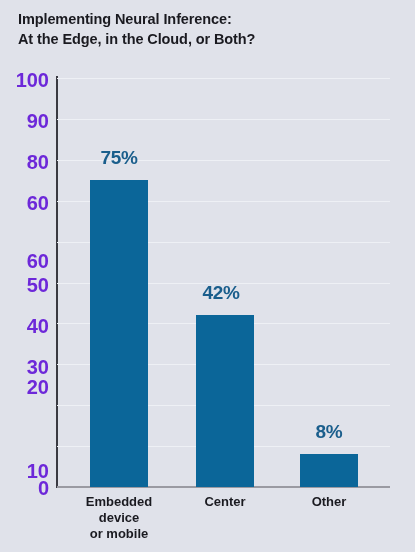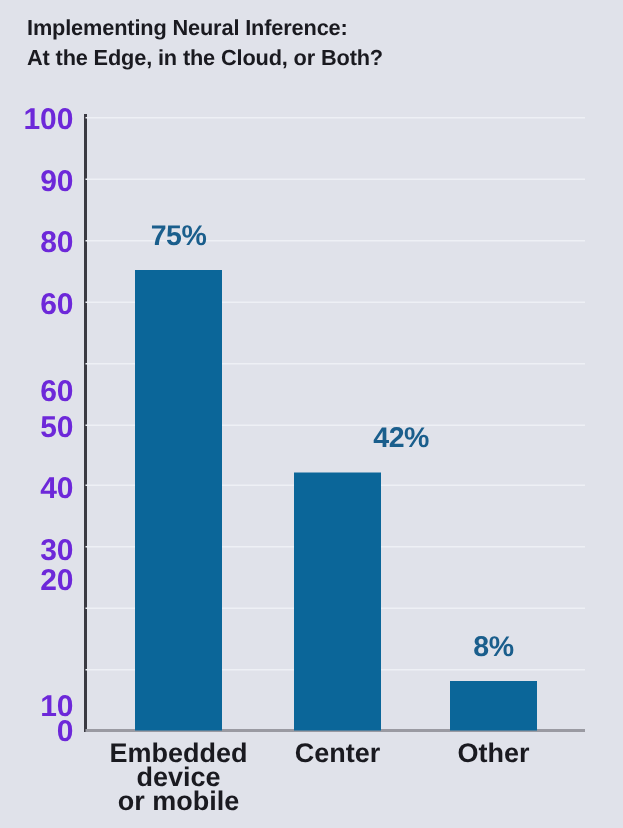--- a/index.html
+++ b/index.html
@@ -97,21 +97,21 @@
     line-height: 20px;
     letter-spacing: -0.3px;
   }
 
   
   .x-label {
     position: absolute;
     top: 494px;
     width: 112px;
     text-align: center;
-    font-size: 18px;
+    font-size: 13px;
     font-weight: bold;
     color: #1a1a20;
     line-height: 16px;
   }
   .x-label .xline { display: block; white-space: pre; }
 </style>
 </head>
 <body>
 
 <div class="chart-root">
@@ -147,21 +147,21 @@
     <div class="gridline" style="top:327px"></div>
     <div class="gridline" style="top:368px"></div>
     <div class="gridline baseline" style="top:408px"></div>
 
     <div class="bar" style="left: 33px; height: 306.75px;"></div>
     <div class="bar" style="left: 139px; height: 171.78px;"></div>
     <div class="bar" style="left: 243px; height: 32.72px;"></div>
   </div>
 
   <div class="bar-value" style="left: 74px; top: 148.25px;">75%</div>
-  <div class="bar-value" style="left: 196px; top: 283.22px; text-align: right;">42%</div>
+  <div class="bar-value" style="left: 176px; top: 283.22px;">42%</div>
   <div class="bar-value" style="left: 284px; top: 422.28px;">8%</div>
 
   <div class="x-label" style="left:63px;">
     <span class="xline">Embedded</span>
     <span class="xline">device</span>
     <span class="xline">or mobile</span>
   </div>
   <div class="x-label" style="left:169px;">
     <span class="xline">Center</span>
   </div>

